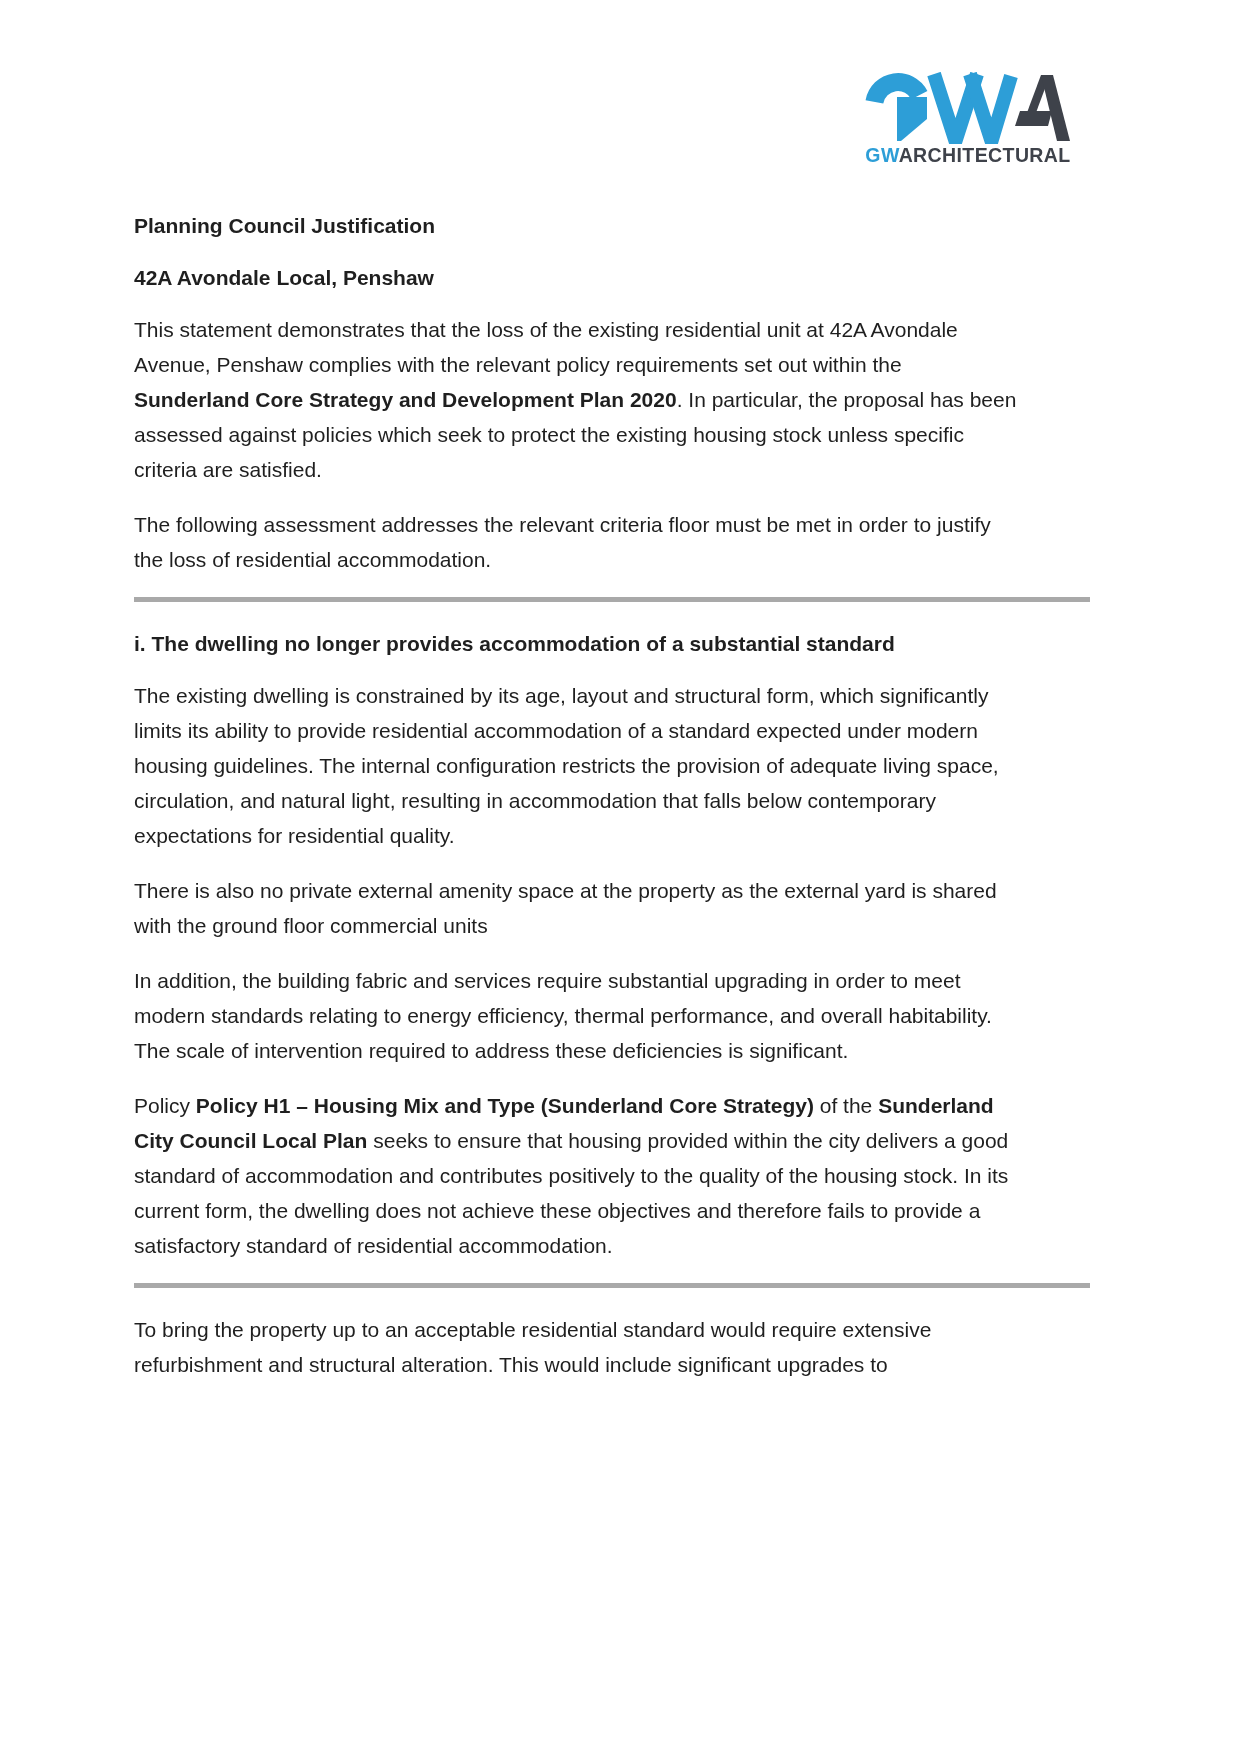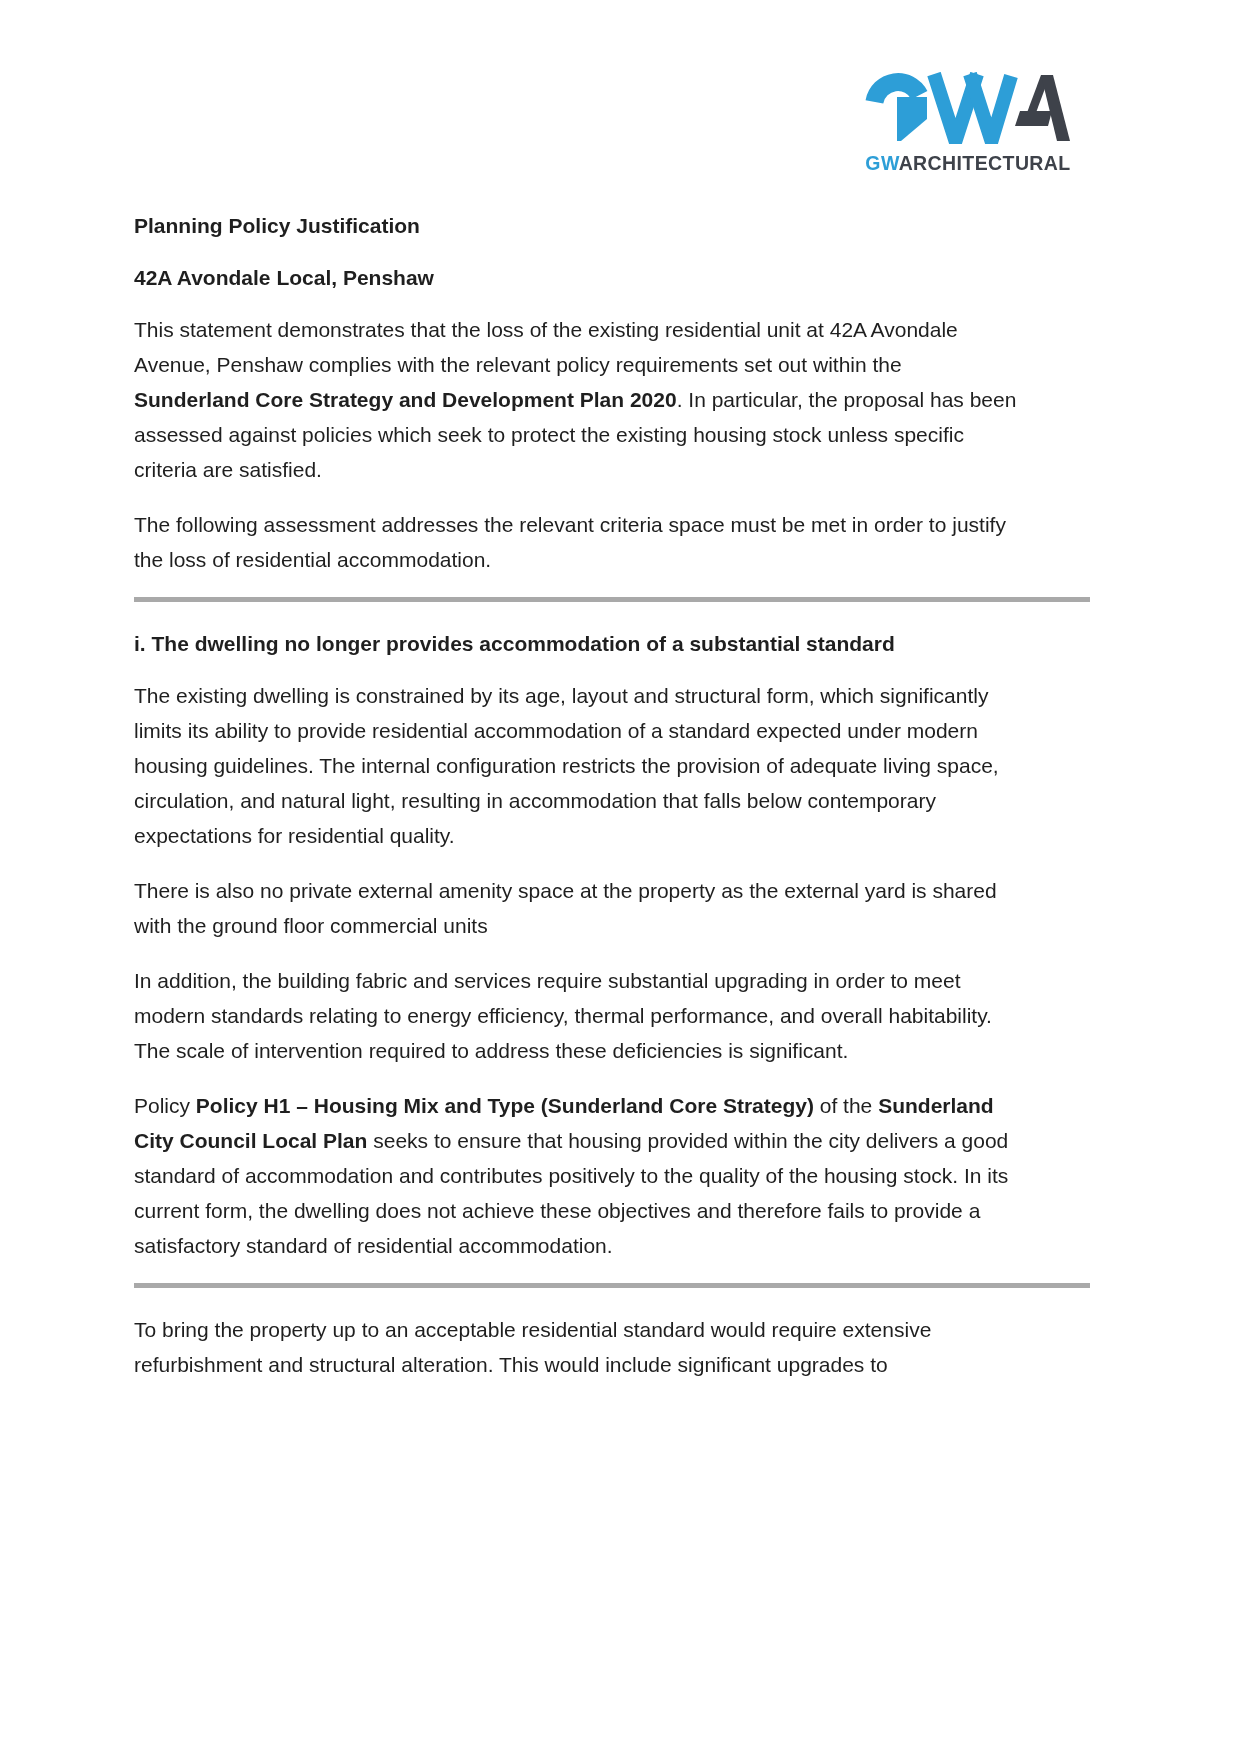--- a/index.html
+++ b/index.html
@@ -22,21 +22,21 @@
     position: absolute;
     top: 72px;
     right: 168px;
     width: 210px;
     text-align: center;
   }
   .logo svg { display: block; margin: 0 auto; }
   .logo .blue { color: var(--accent-blue, #2d9ed7); }
   .logo .dark { color: var(--logo-dark, #3e424a); }
   .wordmark {
-    margin-top: 10px;
+    margin-top: 2px;
     font-size: 19.5px;
     font-weight: bold;
     letter-spacing: 0.4px;
     line-height: 18px;
     color: var(--logo-dark, #3e424a);
     white-space: nowrap;
   }
   .wordmark .gw { color: var(--accent-blue, #2d9ed7); }
 
   
@@ -78,24 +78,24 @@
     <path class="dark" d="M177,3 L186,3 L170,46 L161,46 Z" fill="currentColor"></path>
     <path class="dark" d="M156,39 L188,39 L184,54 L151,54 Z" fill="currentColor"></path>
     <path class="dark" d="M177,3 L189,3 L206,69 L193,69 Z" fill="currentColor"></path>
   </svg>
   <div class="wordmark">
     <span class="gw">GW</span><span>ARCHITECTURAL</span>
   </div>
 </header>
 
 <main class="doc">
-    <p class="heading"><strong>Planning Policy Justification</strong></p>
+    <p class="heading"><strong>Planning Council Justification</strong></p>
     <p class="heading"><strong>42A Avondale Local, Penshaw</strong></p>
     <p class="paragraph"><span>This statement demonstrates that the loss of the existing residential unit at 42A Avondale Avenue, Penshaw complies with the relevant policy requirements set out within the </span><strong>Sunderland Core Strategy and Development Plan 2020</strong><span>. In particular, the proposal has been assessed against policies which seek to protect the existing housing stock unless specific criteria are satisfied.</span></p>
-    <p class="paragraph"><span>The following assessment addresses the relevant criteria space must be met in order to justify the loss of residential accommodation.</span></p>
+    <p class="paragraph"><span>The following assessment addresses the relevant criteria floor must be met in order to justify the loss of residential accommodation.</span></p>
     <hr class="divider">
     <p class="heading"><strong>i. The dwelling no longer provides accommodation of a substantial standard</strong></p>
     <p class="paragraph"><span>The existing dwelling is constrained by its age, layout and structural form, which significantly limits its ability to provide residential accommodation of a standard expected under modern housing guidelines. The internal configuration restricts the provision of adequate living space, circulation, and natural light, resulting in accommodation that falls below contemporary expectations for residential quality.</span></p>
     <p class="paragraph"><span>There is also no private external amenity space at the property as the external yard is shared with the ground floor commercial units</span></p>
     <p class="paragraph"><span>In addition, the building fabric and services require substantial upgrading in order to meet modern standards relating to energy efficiency, thermal performance, and overall habitability. The scale of intervention required to address these deficiencies is significant.</span></p>
     <p class="paragraph"><span>Policy </span><strong>Policy H1 – Housing Mix and Type (Sunderland Core Strategy)</strong><span> of the </span><strong>Sunderland City Council Local Plan</strong><span> seeks to ensure that housing provided within the city delivers a good standard of accommodation and contributes positively to the quality of the housing stock. In its current form, the dwelling does not achieve these objectives and therefore fails to provide a satisfactory standard of residential accommodation.</span></p>
     <hr class="divider">
     <p class="paragraph"><span>To bring the property up to an acceptable residential standard would require extensive refurbishment and structural alteration. This would include significant upgrades to</span></p>
   </main>
 

